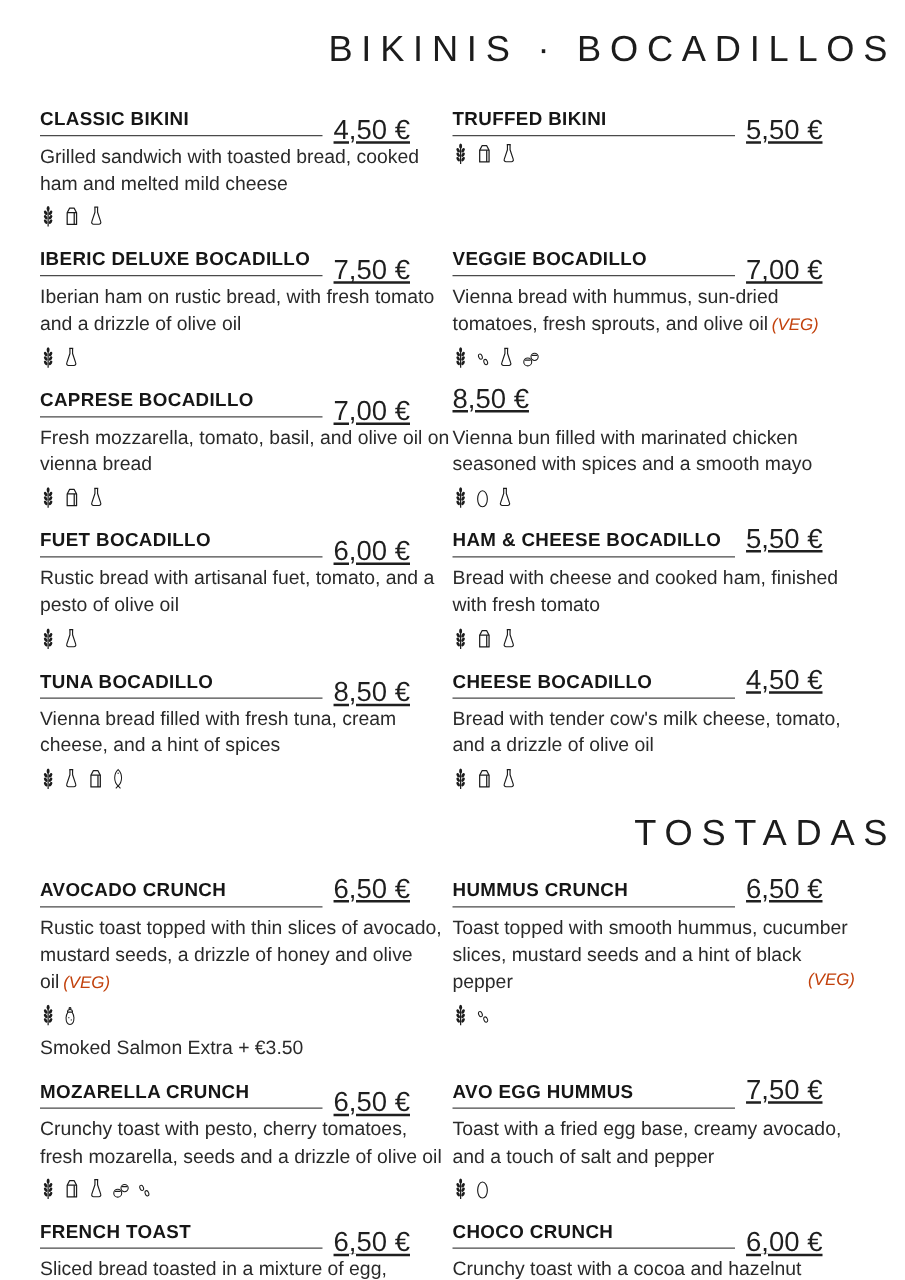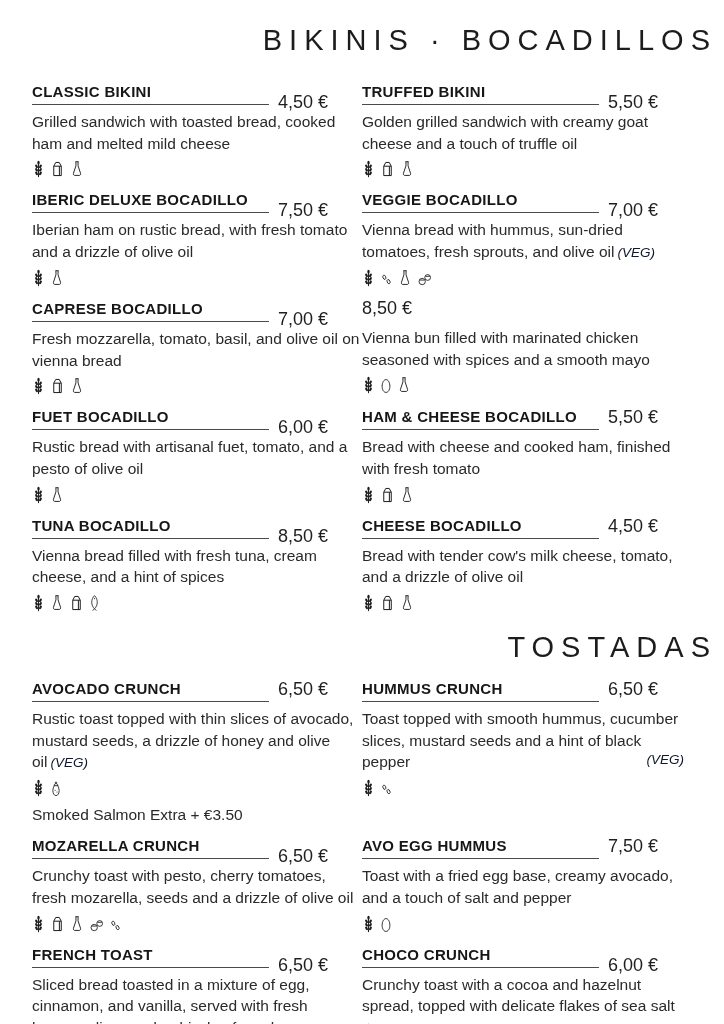--- a/index.html
+++ b/index.html
@@ -41,38 +41,39 @@
   }
   .item-name{
     margin:0;
     font-size:15px;
     font-weight:700;
     letter-spacing:0.3px;
     color:#161616;
     white-space:nowrap;
   }
   .price{
-    font-size:18px;
+    font-size:22px;
     font-weight:400;
     color:#1f1f1f;
     white-space:nowrap;
     transform:translateY(8px);
+    text-decoration:underline;
   }
   .price-raised{transform:translateY(-2px);}
   .item-desc{
     margin:6px 0 4px 0;
     font-size:15.5px;
     line-height:1.4;
     color:#2a2a2a;
     width:330px;
   }
   .veg-label{
     font-style:italic;
     font-size:13.5px;
-    color:#0f172a;
+    color:#c2410c;
     white-space:nowrap;
     margin-left:3px;
   }
   .veg-right{float:right;margin-right:8px;}
   .icons-row{
     display:flex;
     align-items:flex-end;
     gap:5px;
     height:20px;
     margin-top:3px;
@@ -130,21 +131,20 @@
 
   </article>
 
   <article class="menu-item">
     <div class="title-row">
       <div class="name-wrap">
         <h3 class="item-name">TRUFFED BIKINI</h3>
       </div>
       <div class="price">5,50 €</div>
     </div>
-    <p class="item-desc"><span class="desc-text">Golden grilled sandwich with creamy goat cheese and a touch of truffle oil</span></p>
     <div class="icons-row">
             <span class="allergen-icon">
               <svg width="13" height="18" viewBox="0 0 24 32">
                 <path d="M12 6v25" stroke="#1c1c1c" stroke-width="1.8" fill="none"></path>
                 <ellipse cx="12" cy="4.6" rx="2.2" ry="3.8" fill="#1c1c1c"></ellipse>
                 <ellipse cx="8.4" cy="11" rx="2.1" ry="3.6" fill="#1c1c1c" transform="rotate(-33 8.4 11)"></ellipse>
                 <ellipse cx="15.6" cy="11" rx="2.1" ry="3.6" fill="#1c1c1c" transform="rotate(33 15.6 11)"></ellipse>
                 <ellipse cx="8.4" cy="17.5" rx="2.1" ry="3.6" fill="#1c1c1c" transform="rotate(-33 8.4 17.5)"></ellipse>
                 <ellipse cx="15.6" cy="17.5" rx="2.1" ry="3.6" fill="#1c1c1c" transform="rotate(33 15.6 17.5)"></ellipse>
                 <ellipse cx="8.4" cy="24" rx="2.1" ry="3.6" fill="#1c1c1c" transform="rotate(-33 8.4 24)"></ellipse>

